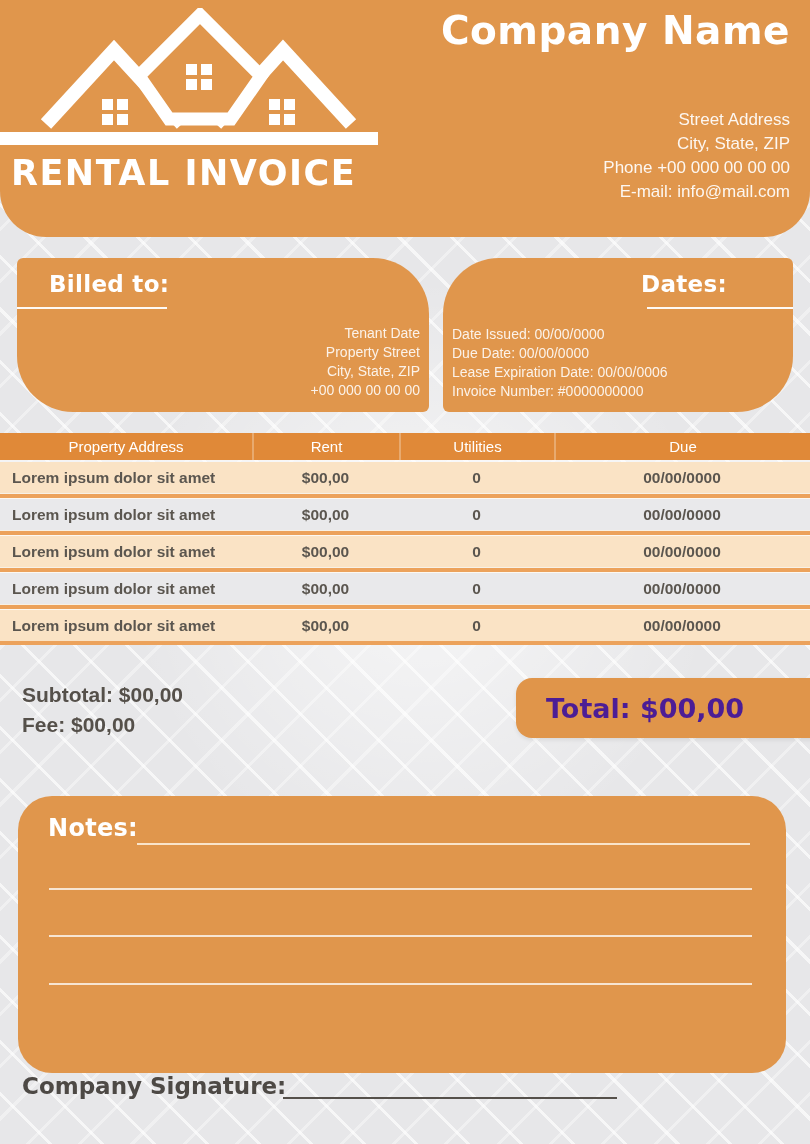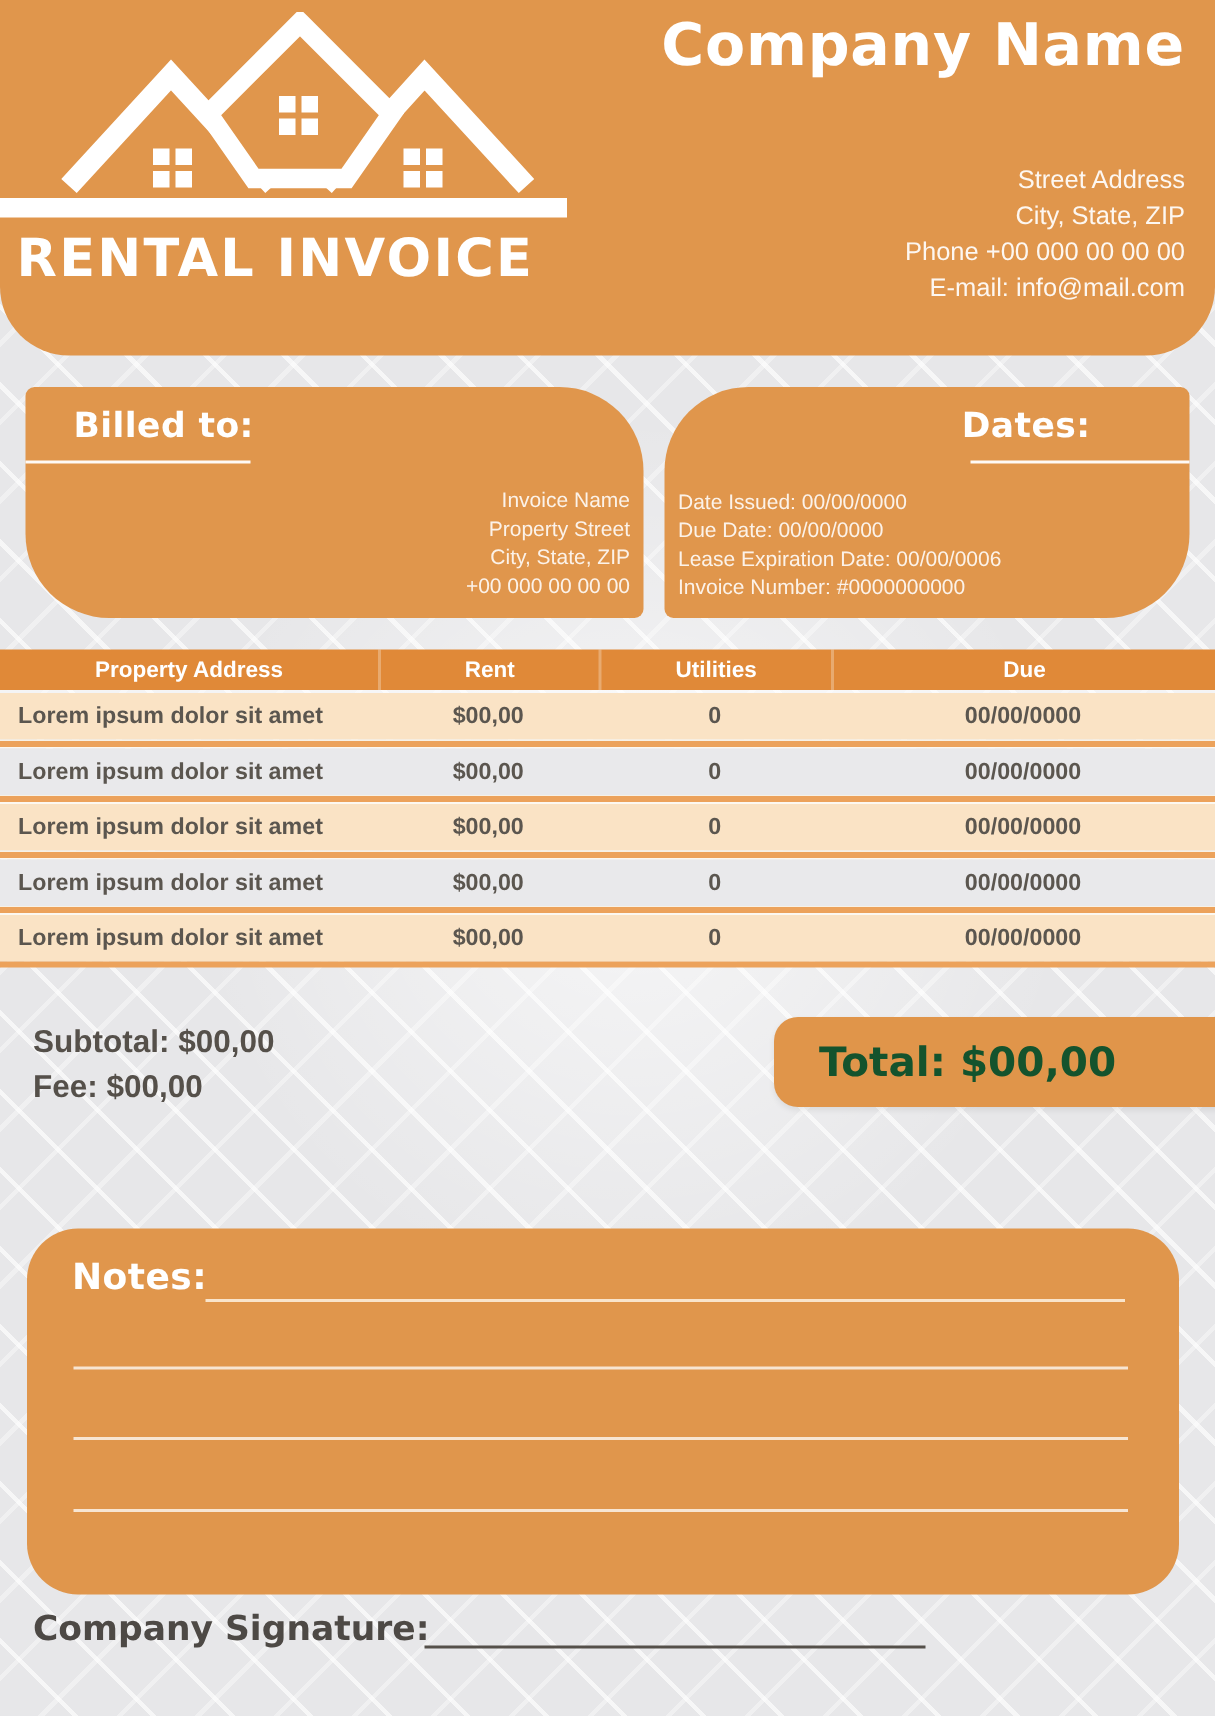--- a/index.html
+++ b/index.html
@@ -36,41 +36,41 @@
   .dates-rule{right:0;top:49px;width:146px;}
   .billed-lines{position:absolute;right:9px;bottom:12px;text-align:right;
       font-size:14px;line-height:19px;color:rgba(255,255,255,.88);}
   .dates-lines{position:absolute;left:9px;bottom:11px;text-align:left;
       font-size:14px;line-height:19px;color:rgba(255,255,255,.88);}
   
   .invoice-table{position:absolute;left:0;top:433px;width:810px;}
   .t-head,.t-row{display:grid;grid-template-columns:252px 147px 155px 256px;}
   .t-head{height:27px;background:#E08938;}
   .t-head .c{display:flex;align-items:center;justify-content:center;
-      color:#fff;font-weight:bold;font-size:15px;}
+      color:#fff;font-weight:normal;font-size:15px;}
   .t-head .c+.c{border-left:2px solid rgba(255,255,255,.28);}
   .sep-first{height:2px;background:rgba(255,255,255,.55);}
   .sep{height:6px;background:linear-gradient(to bottom,#f7f1e6 0 1px,#ECA25B 1px 5px,#fcf8f1 5px 6px);}
   .t-row{height:31px;}
   .t-row .c{display:flex;align-items:center;justify-content:center;
       color:#5B564F;font-weight:bold;font-size:15.5px;}
   .t-row .c:first-child{justify-content:flex-start;padding-left:12px;}
   .row-peach{background:#FAE3C5;}
   .row-gray{background:#E9E9EB;}
   .t-bottom{height:4px;background:#ECA25B;}
   
   .subtotals{position:absolute;left:22px;top:680px;color:#55504A;
       font-weight:bold;font-size:21px;line-height:30px;}
   .total-box{position:absolute;left:516px;top:678px;width:314px;height:60px;
       background:#E0954A;border-radius:16px;display:flex;align-items:center;
       box-shadow:0 2px 4px rgba(0,0,0,.08);}
-  .total-box span{padding-left:30px;color:#14532d;font-weight:800;font-size:27px;
-      font-family:"DejaVu Sans","Liberation Sans",sans-serif;}
-  
-  .notes{position:absolute;left:18px;top:819px;width:768px;height:244px;
+  .total-box span{padding-left:30px;color:#4c1d95;font-weight:800;font-size:27px;
+      font-family:"DejaVu Sans","Liberation Sans",sans-serif;}
+  
+  .notes{position:absolute;left:18px;top:796px;width:768px;height:277px;
       background:#E0964C;border-radius:34px;}
   .notes h2{position:absolute;left:30px;top:18px;margin:0;color:#fff;
       font-size:24px;font-weight:800;letter-spacing:.3px;
       font-family:"DejaVu Sans","Liberation Sans",sans-serif;}
   .note-line{position:absolute;height:2px;background:rgba(255,247,235,.8);}
   .nl-0{left:119px;right:36px;top:47px;}
   .nl-1{left:31px;right:34px;top:92px;background:rgba(255,255,255,.75);}
   .nl-2{left:31px;right:34px;top:139px;background:rgba(255,255,255,.75);}
   .nl-3{left:31px;right:34px;top:187px;background:rgba(255,255,255,.75);}
   
@@ -112,21 +112,21 @@
       <div>City, State, ZIP</div>
       <div>Phone +00 000 00 00 00</div>
       <div>E-mail: info@mail.com</div>
     </div>
   </div>
 
   <div class="box box-billed">
     <h2 class="billed-head">Billed to:</h2>
     <div class="rule billed-rule"></div>
     <div class="billed-lines">
-      <div>Invoice Name</div>
+      <div>Tenant Date</div>
       <div>Property Street</div>
       <div>City, State, ZIP</div>
       <div>+00 000 00 00 00</div>
     </div>
   </div>
 
   <div class="box box-dates">
     <h2 class="dates-head">Dates:</h2>
     <div class="rule dates-rule"></div>
     <div class="dates-lines">

